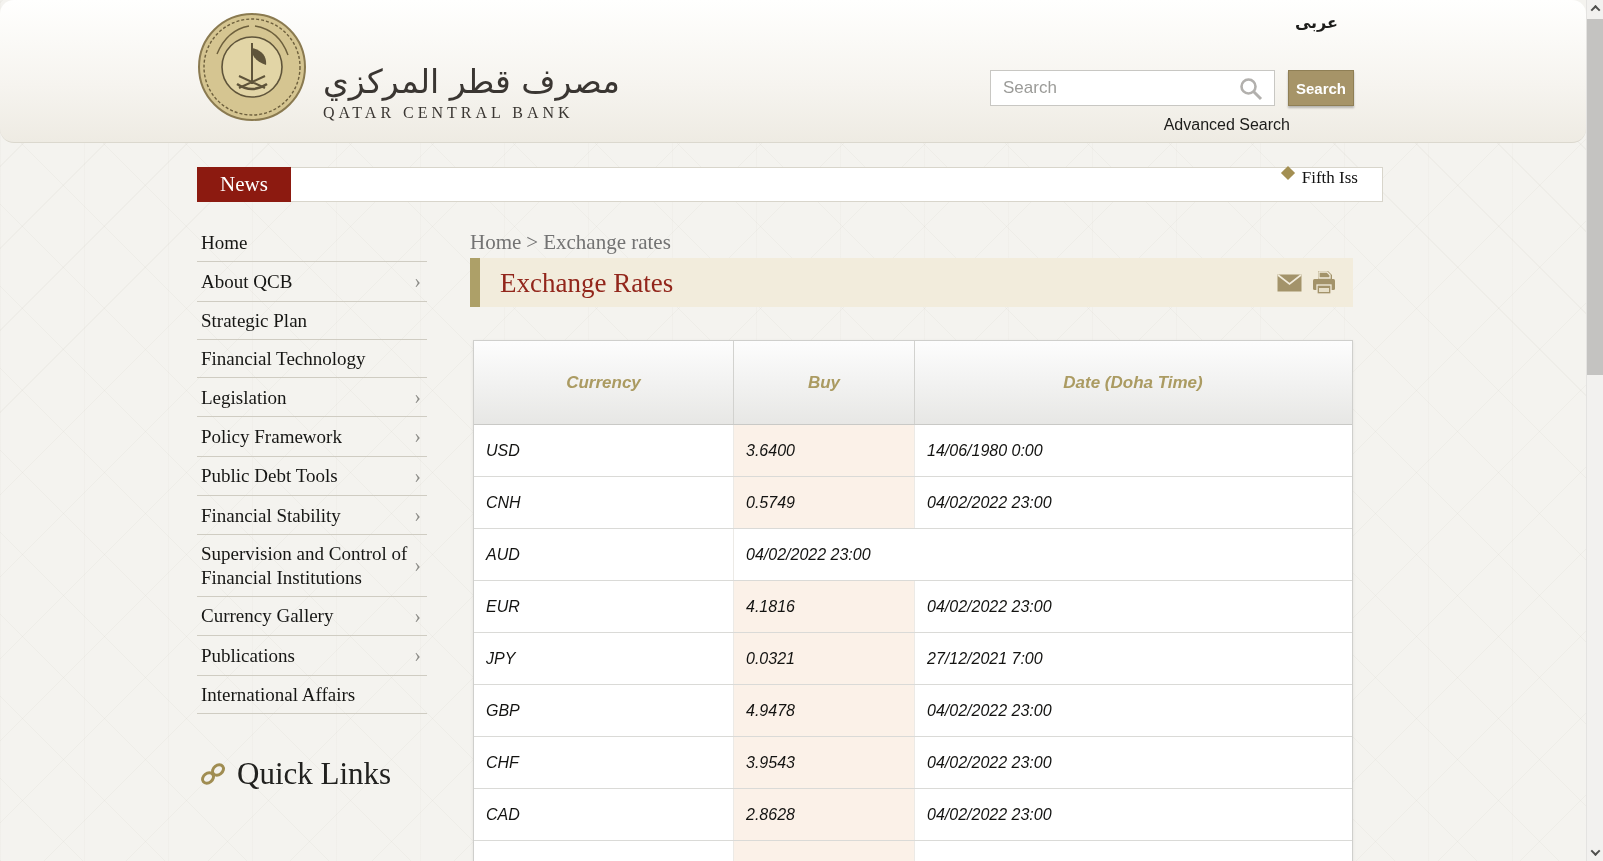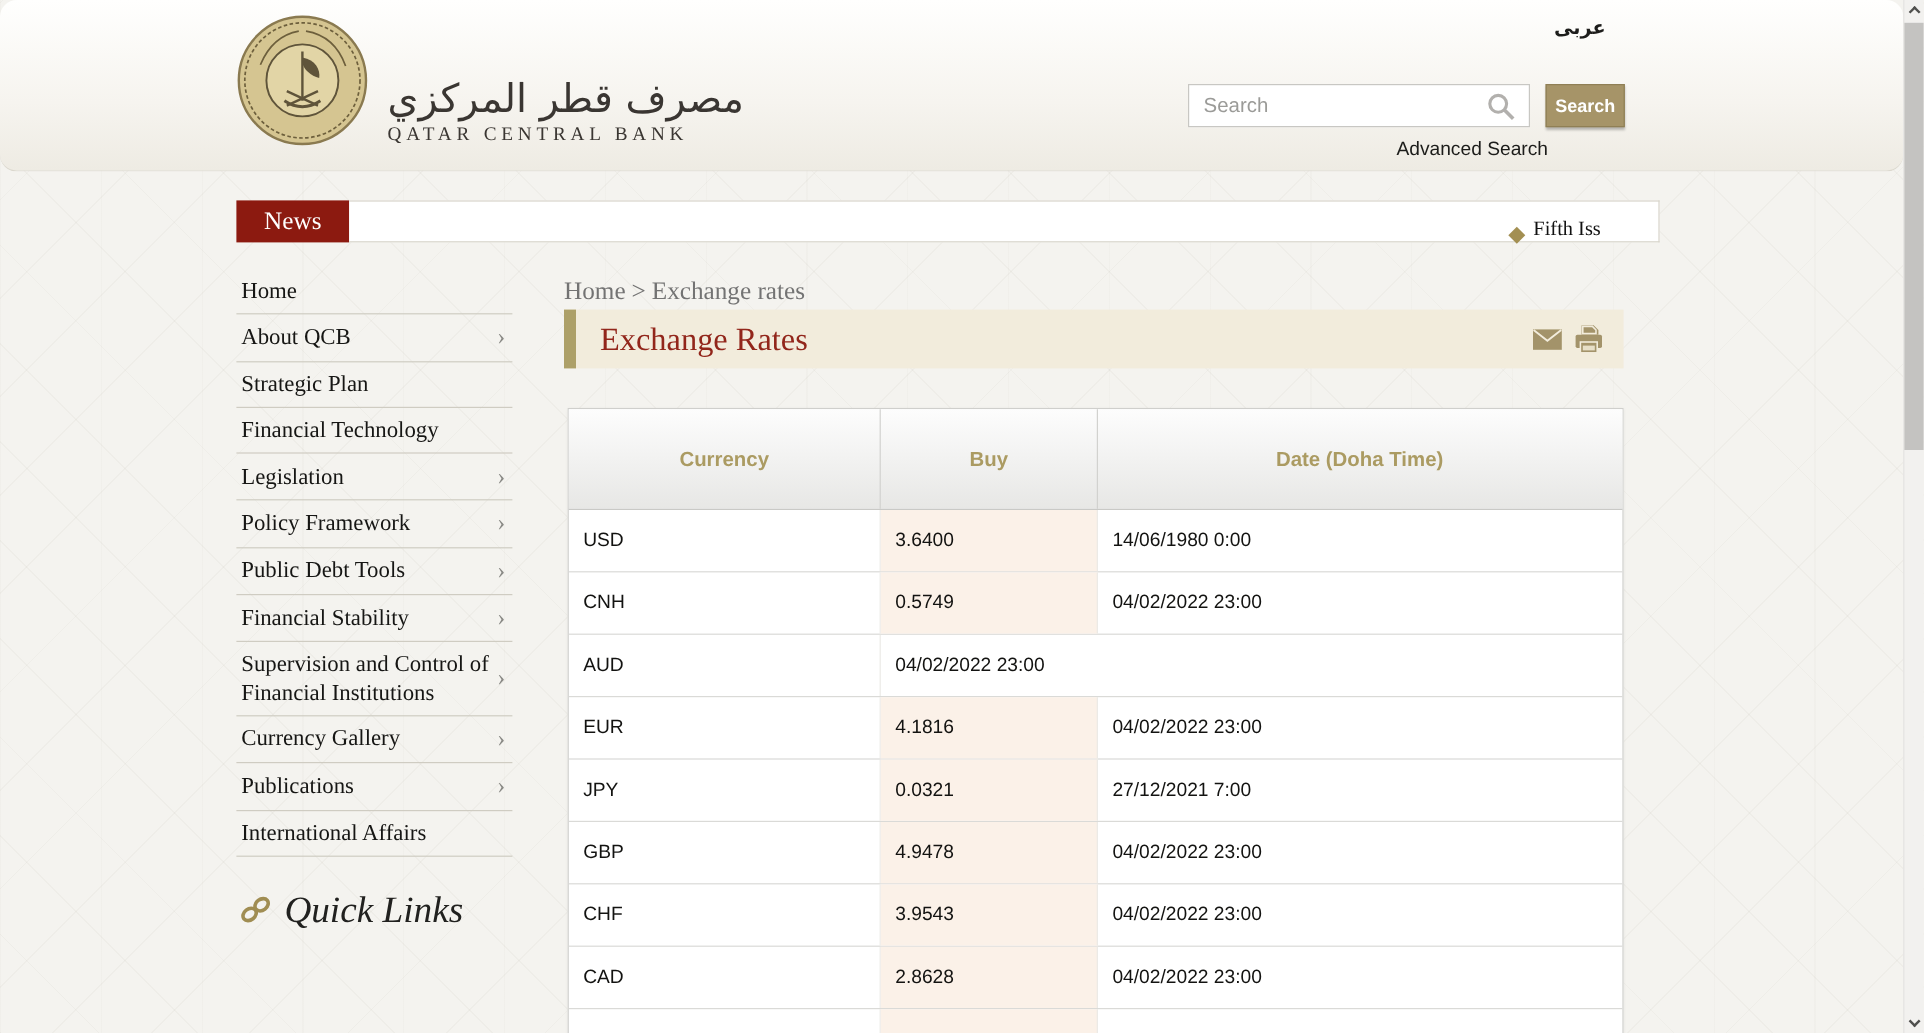--- a/index.html
+++ b/index.html
@@ -50,55 +50,55 @@
 
   
   .news-bar{ position:absolute; left:197px; top:167px; width:1186px; height:35px; display:flex; }
   .news-label{
     width:94px; height:35px; background:#8c1a10; color:#fff;
     font-family:"Liberation Serif", serif; font-size:21px;
     display:flex; align-items:center; justify-content:center;
   }
   .news-strip{
     flex:1; background:#fff; border:1px solid #d8d5cb; border-left:none;
-    display:flex; align-items:flex-end; justify-content:flex-end; gap:9px; padding-right:48px;
+    display:flex; align-items:flex-start; justify-content:flex-end; gap:9px; padding-right:24px;
   }
   .ticker-diamond{ width:10px; height:10px; background:#a38f52; transform:rotate(45deg); }
   .ticker-text{ font-family:"Liberation Serif", serif; font-size:17px; color:#121212; cursor:pointer; }
 
   
   .sidebar{ position:absolute; left:197px; top:224px; width:230px; }
   .side-item{
     display:flex; justify-content:space-between; align-items:center;
     padding:7px 2px 7px 4px; border-bottom:1px solid #cfccc2;
     font-family:"Liberation Serif", serif; font-size:19px; color:#161614; cursor:pointer; line-height:1.22;
   }
   .side-item:last-child{ border-bottom:none; }
   .chev{ color:#8a8a86; font-size:20px; margin-right:4px; flex:none; }
-  .quick-links{ margin-top:26px; display:flex; align-items:center; gap:10px; padding-left:2px; cursor:pointer;font-style:italic; }
+  .quick-links{ margin-top:42px; display:flex; align-items:center; gap:10px; padding-left:2px; cursor:pointer; }
   .quick-links-title{ font-family:"Liberation Serif", serif; font-size:31px; color:#21211f; }
 
   
   .breadcrumb{ position:absolute; left:470px; top:230px; font-family:"Liberation Serif", serif; font-size:21px; color:#737373; }
   .breadcrumb .crumb-link{ cursor:pointer; }
   .breadcrumb .sep{ margin:0 5px; }
 
   .title-banner{ position:absolute; left:470px; top:258px; width:883px; height:49px; background:#f2ecdc; }
   .banner-bar{ position:absolute; left:0; top:0; width:10px; height:49px; background:#ada068; }
   .banner-title{
     position:absolute; left:30px; top:50%; transform:translateY(-50%);
     font-family:"Liberation Serif", serif; font-size:27px; color:#92261b;
   }
   .banner-icons{ position:absolute; right:16px; top:50%; transform:translateY(-50%); display:flex; align-items:center; gap:9px; }
   .banner-icons .ic{ cursor:pointer; display:block; }
 
   
   .rates-table{
     position:absolute; left:473px; top:340px; width:880px;
-    background:#fff; border:1px solid #cfcfcc; box-shadow:0 1px 3px rgba(0,0,0,0.08);
+    background:#fff; border:1px solid #cfcfcc; box-shadow:0 1px 3px rgba(0,0,0,0.08);font-style:italic;
   }
   .thead{ display:flex; height:84px; background:linear-gradient(#fdfdfd, #e7e7e5); border-bottom:1px solid #c9c9c6; }
   .thcell{
     display:flex; align-items:center; justify-content:center;
     font-size:17px; font-weight:bold; color:#ab9b62; border-right:1px solid #d2d2cf;
   }
   .c0{ width:260px; } .c1{ width:181px; } .c2{ width:436px; border-right:none; }
   .trow{ display:flex; height:52px; border-bottom:1px solid #dadad7; }
   .tcell{ display:flex; align-items:center; padding-left:12px; font-size:16px; color:#131311; border-right:1px solid #eceae6; }
   .tcell.c2{ border-right:none; }

